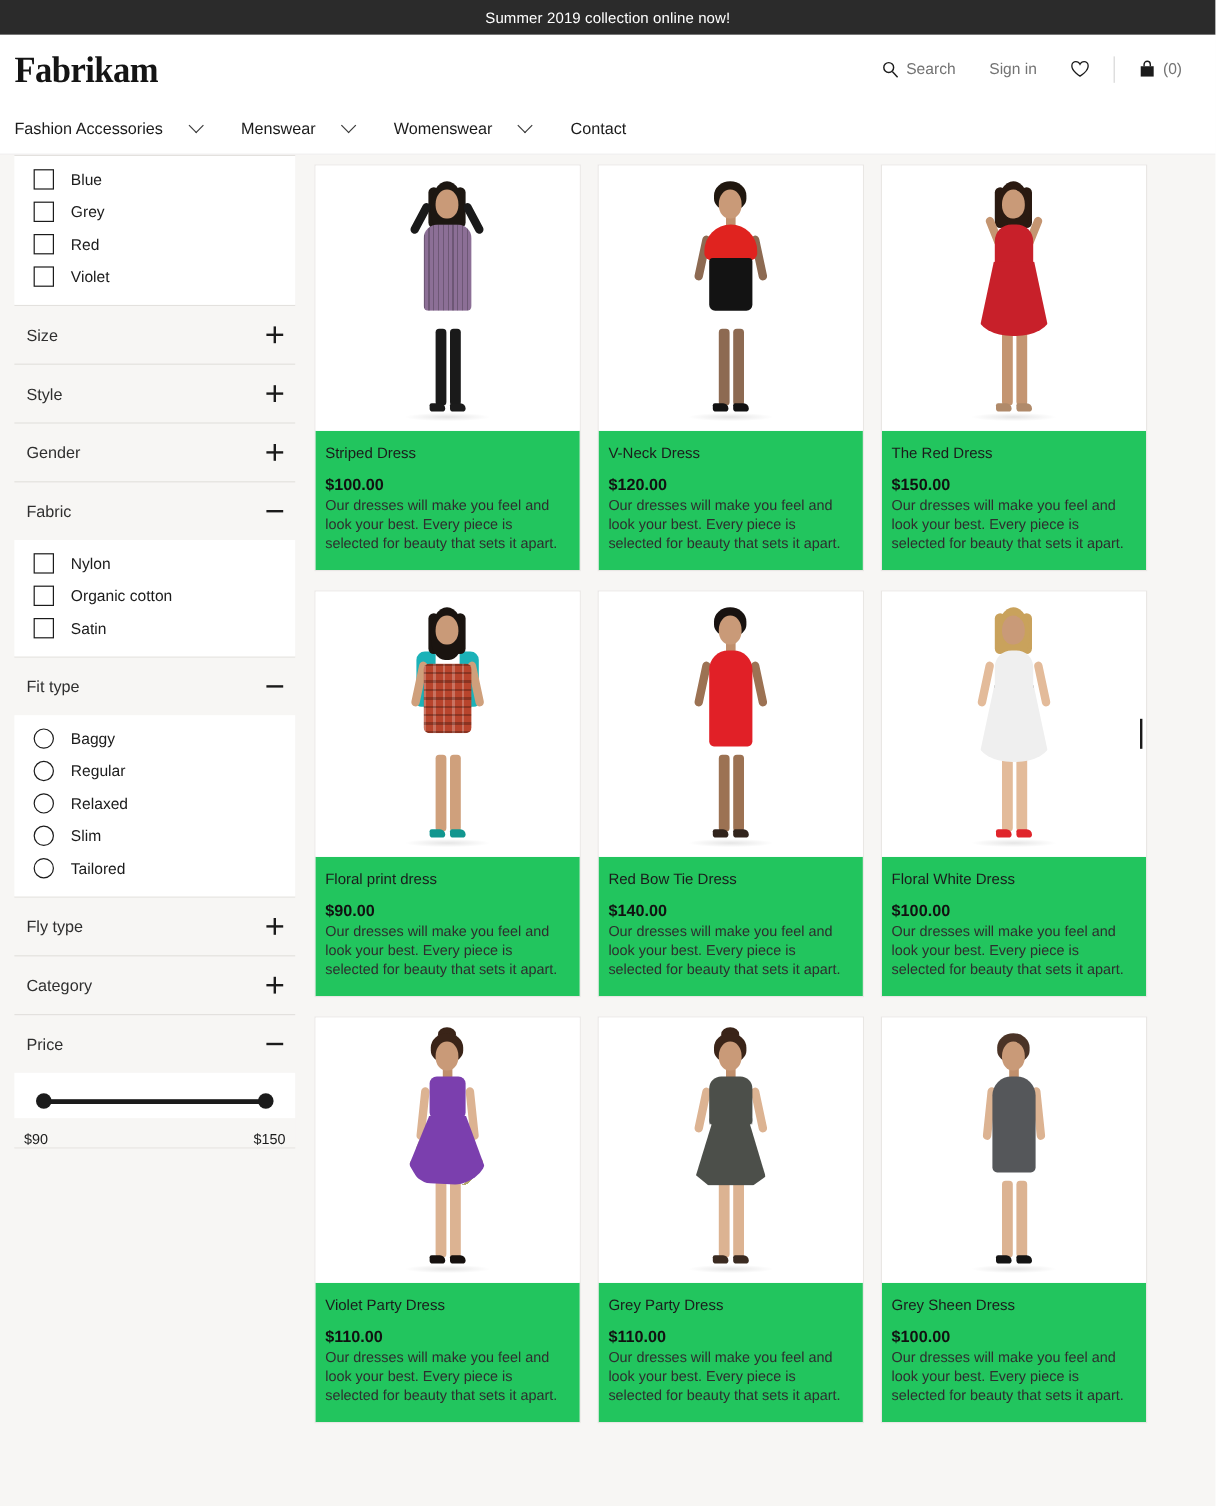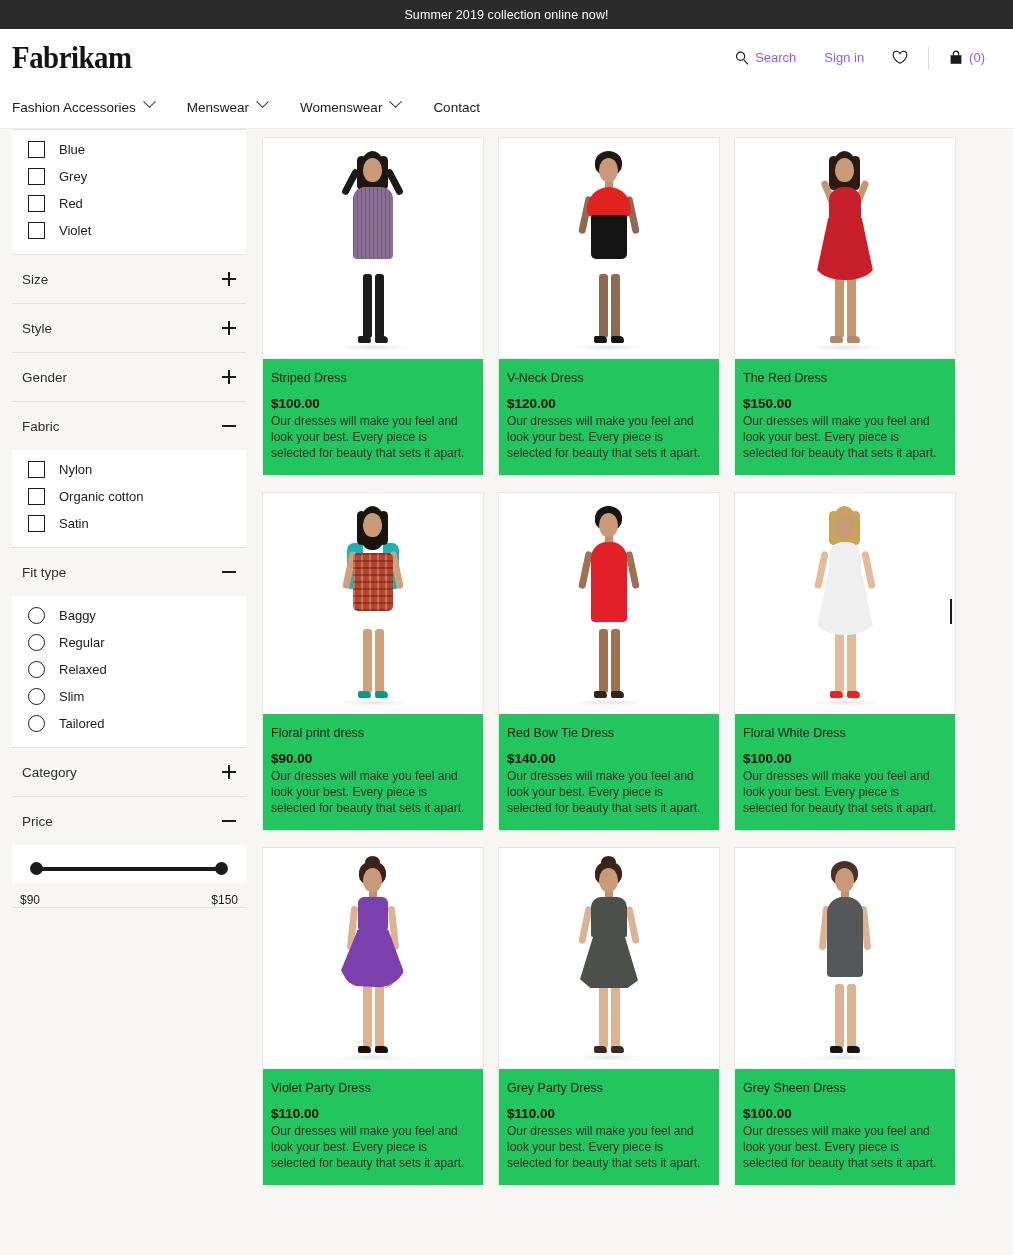--- a/index.html
+++ b/index.html
@@ -48,21 +48,21 @@
     margin-left: auto;
     display: flex;
     align-items: center;
     gap: 0px;
   }
   .hdr-item {
     display: flex;
     align-items: center;
     gap: 6px;
     font-size: 13px;
-    color: #8b5cf6;
+    color: #737373;
     padding: 6px 14px;
     cursor: pointer;
     white-space: nowrap;
   }
   .hdr-sep {
     width: 1px;
     height: 22px;
     background: #d6d6d6;
     margin: 0 6px;
   }
@@ -72,22 +72,22 @@
   .nav {
     height: 43px;
     background: #ffffff;
     display: flex;
     align-items: center;
     padding: 0 12px;
     border-bottom: 1px solid #ededed;
   }
   .nav-item {
     display: flex;
-    align-items: flex-start;
-    gap: 9px;
+    align-items: center;
+    gap: 23px;
     font-size: 13.5px;
     color: #1b1b1b;
     margin-right: 33px;
     cursor: pointer;
     white-space: nowrap;
   }
   .chev {
     width: 9px; height: 9px;
     border-right: 1.4px solid #3a3a3a;
     border-bottom: 1.4px solid #3a3a3a;
@@ -469,20 +469,26 @@
             <span class="opt-label">Slim</span>
           </div>
           <div class="opt">
             <span class="rdo"></span>
             <span class="opt-label">Tailored</span>
           </div>
         </div>
       </div>
       <div class="facet">
         <div class="facet-head">
+          <span class="facet-title">Fly type</span>
+          <span class="pm plus"></span>
+        </div>
+      </div>
+      <div class="facet">
+        <div class="facet-head">
           <span class="facet-title">Category</span>
           <span class="pm plus"></span>
         </div>
       </div>
       <div class="facet">
         <div class="facet-head">
           <span class="facet-title">Price</span>
           <span class="pm"></span>
         </div>
         <div class="price-wrap">

